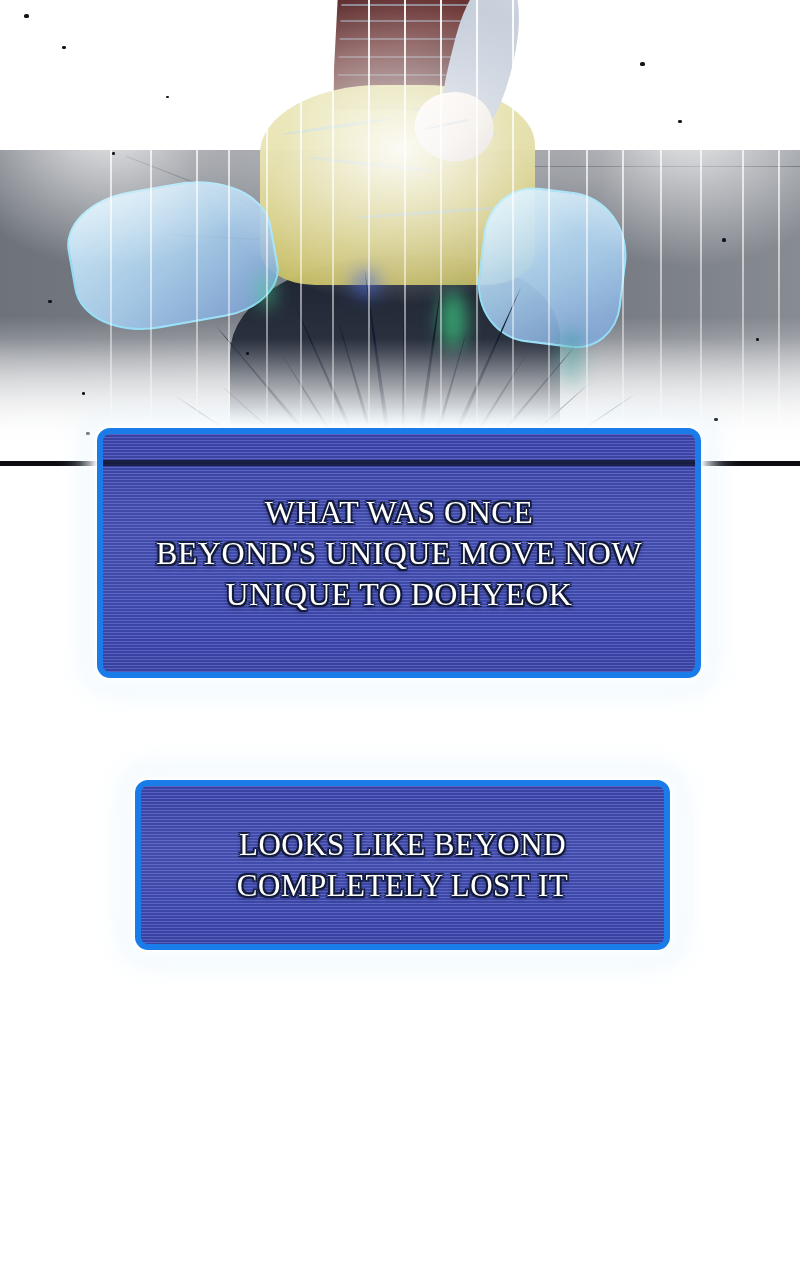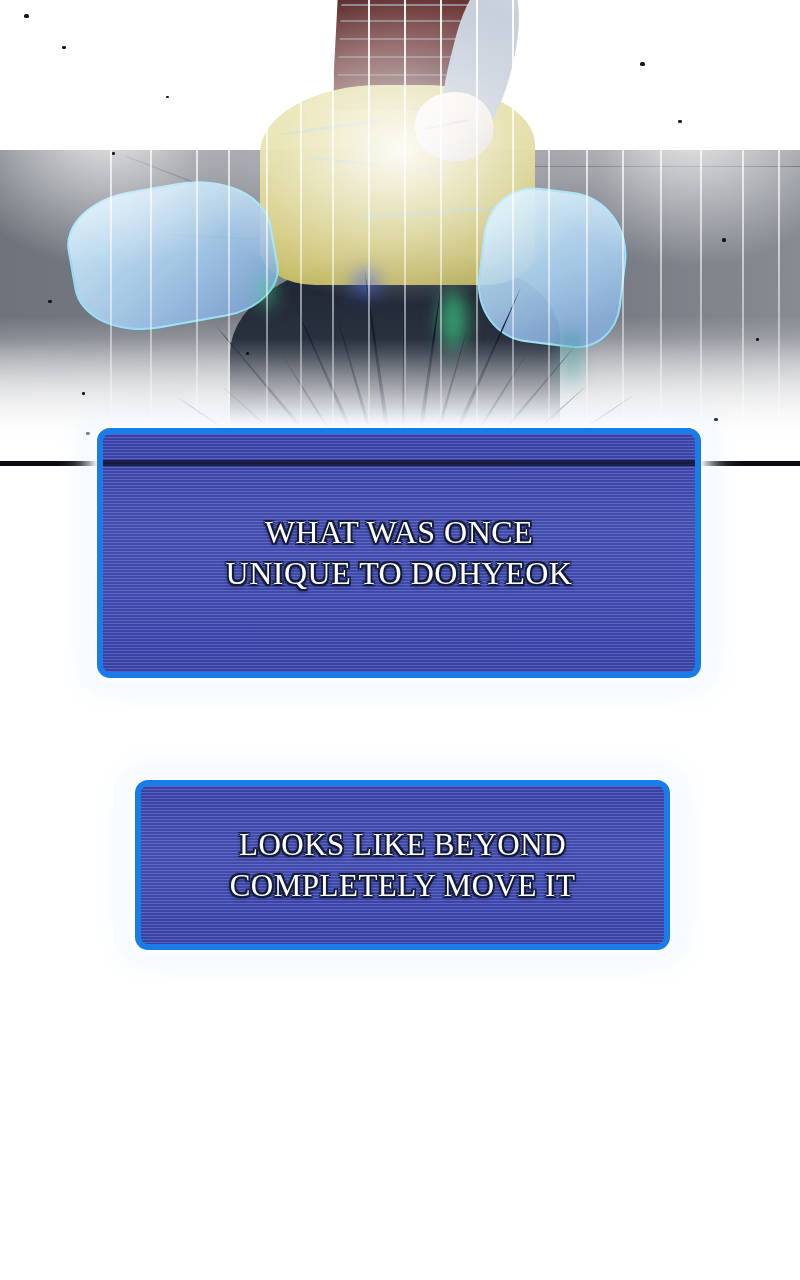--- a/index.html
+++ b/index.html
@@ -329,24 +329,25 @@
     <div class="speck" style="left:714px; top:418px; width:4px; height:3px;"></div>
     <div class="speck" style="left:86px;  top:432px; width:4px; height:3px;"></div>
   </div>
 
   <div class="divider"></div>
 
   <div id="bubble-1" class="bubble">
     <div class="bubble-crossband"></div>
     <div class="bubble-text">
       <span class="ln">WHAT WAS ONCE</span>
+      <span class="ln">BEYOND'S UNIQUE MOVE NOW</span>
       <span class="ln">UNIQUE TO DOHYEOK</span>
     </div>
   </div>
 
   <div id="bubble-2" class="bubble">
     <div class="bubble-text">
       <span class="ln">LOOKS LIKE BEYOND</span>
-      <span class="ln">COMPLETELY MOVE IT</span>
+      <span class="ln">COMPLETELY LOST IT</span>
     </div>
   </div>
 
 </div>
 
 </body></html>

